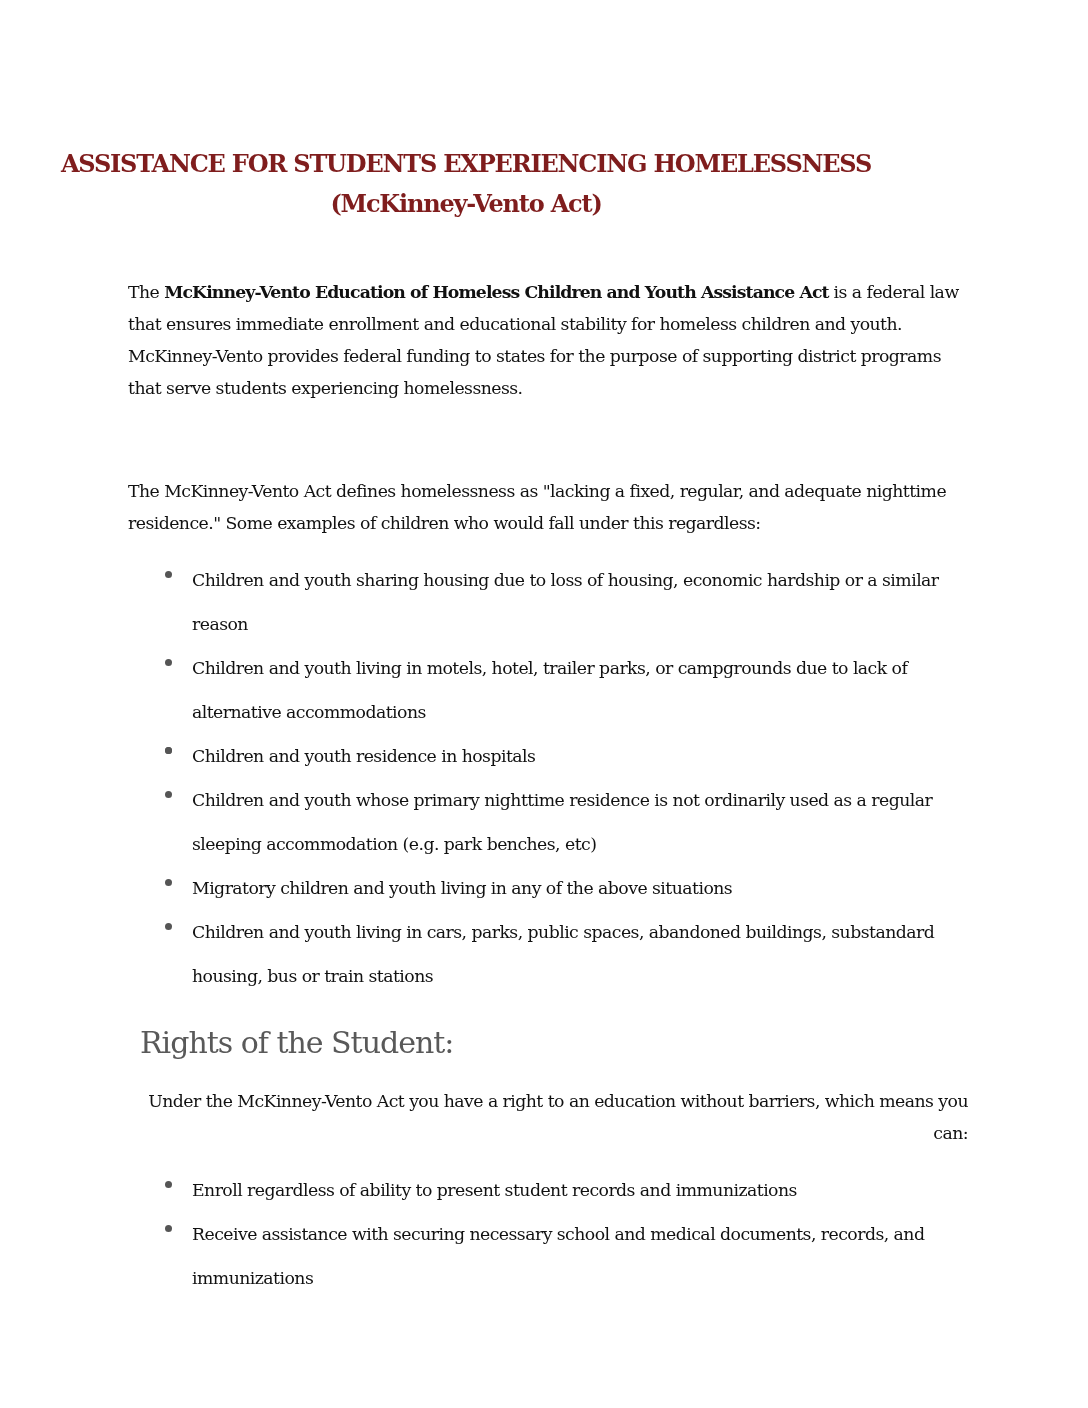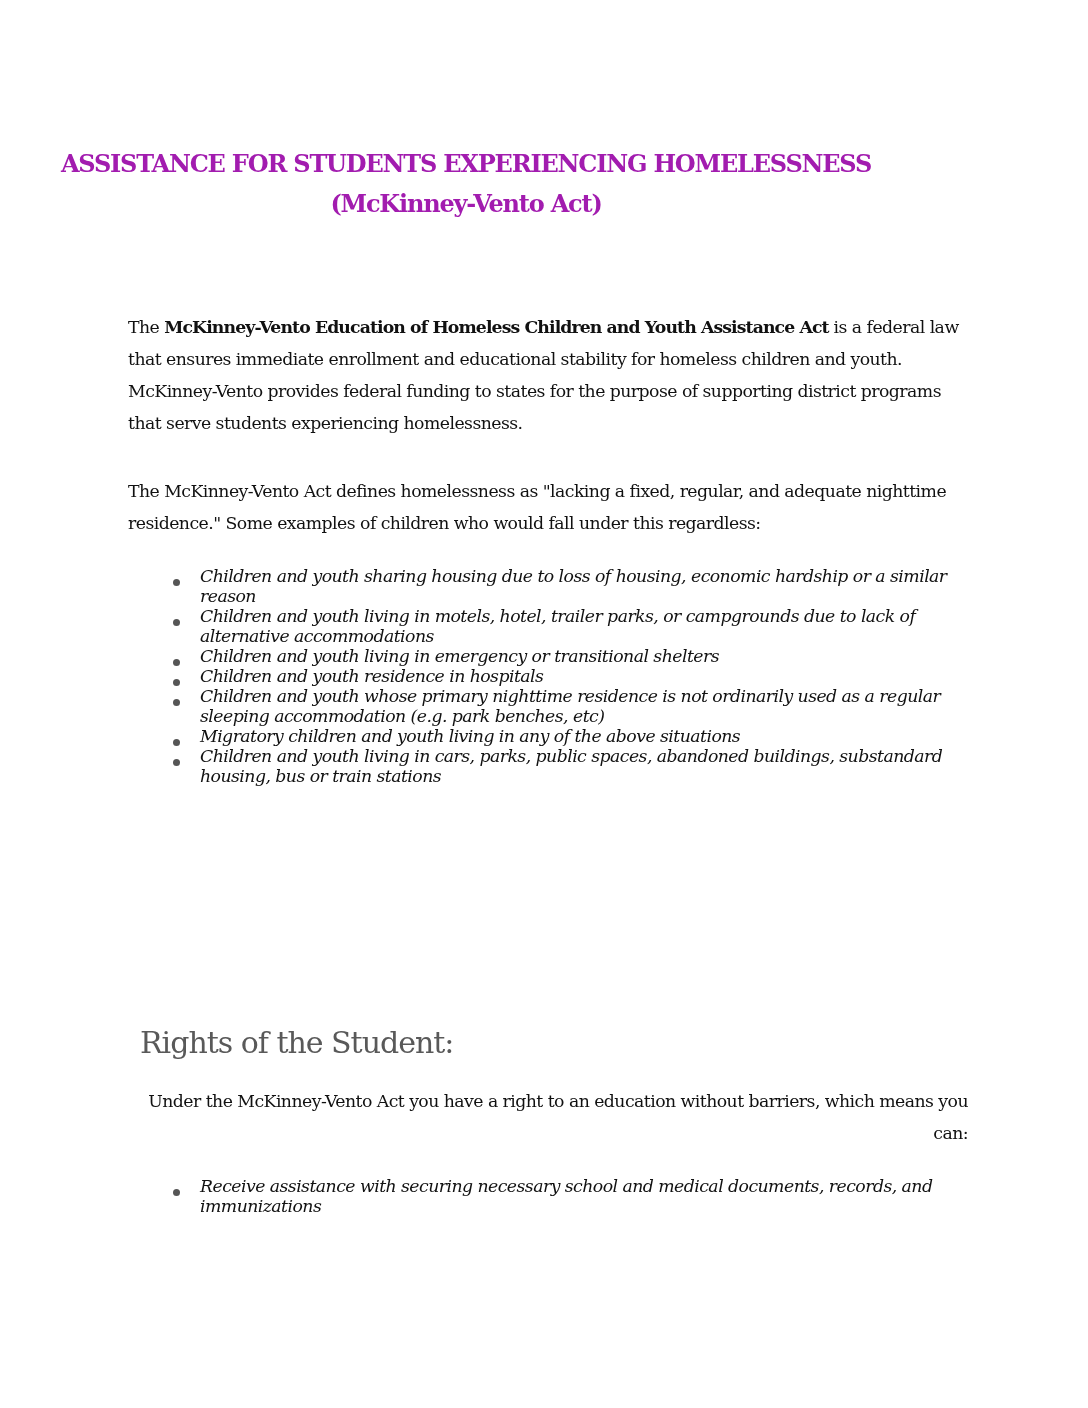--- a/index.html
+++ b/index.html
@@ -25,53 +25,52 @@
       position: absolute;
       left: 0;
       top: 128px;
       width: 932px;
       text-align: center;
       font-family: "DejaVu Serif", serif;
       font-weight: bold;
       font-size: 24px;
       line-height: 40px;
       letter-spacing: -1.2px;
-      color: #a21caf;
+      color: #7f1d1d;
     }
     .para {
       position: absolute;
       left: 128px;
       width: 840px;
       font-family: "DejaVu Serif", serif;
       font-size: 17.3px;
       line-height: 32px;
       letter-spacing: -0.55px;
       color: #111;
       margin: 0;
     }
     .para b {
       font-weight: bold;
       letter-spacing: -0.9px;
     }
-    .p1 { top: 276px; margin-top: 35px; }
+    .p1 { top: 276px; }
     .p2 { top: 475px; }
     .p3 { top: 1085px; text-align: right; }
     ul.bullets {
       position: absolute;
       left: 128px;
       width: 840px;
-      margin: 8px;
+      margin: 0;
       padding: 0;
       list-style: none;
       font-family: "DejaVu Serif", serif;
       font-size: 17.3px;
-      line-height: 20px;
+      line-height: 44px;
       letter-spacing: -0.55px;
       color: #111;
-      font-style: italic;
     }
     ul.bullets li {
       position: relative;
       padding-left: 64px;
     }
     ul.bullets li .dot {
       position: absolute;
       left: 37px;
       top: 13px;
       width: 7px;
@@ -104,28 +103,29 @@
     <div>(McKinney-Vento Act)</div>
   </h1>
 
   <p class="para p1"><span>The </span><b>McKinney-Vento Education of Homeless Children and Youth Assistance Act</b><span> is a federal law that ensures immediate enrollment and educational stability for homeless children and youth. McKinney-Vento provides federal funding to states for the purpose of supporting district programs that serve students experiencing homelessness.</span></p>
 
   <p class="para p2">The McKinney-Vento Act defines homelessness as "lacking a fixed, regular, and adequate nighttime residence." Some examples of children who would fall under this regardless:</p>
 
   <ul class="bullets b1">
     <li><span class="dot"></span><span>Children and youth sharing housing due to loss of housing, economic hardship or a similar reason</span></li>
     <li><span class="dot"></span><span>Children and youth living in motels, hotel, trailer parks, or campgrounds due to lack of alternative accommodations</span></li>
-    <li><span class="dot"></span><span>Children and youth living in emergency or transitional shelters</span></li>
+    <li><span class="dot"></span></li>
     <li><span class="dot"></span><span>Children and youth residence in hospitals</span></li>
     <li><span class="dot"></span><span>Children and youth whose primary nighttime residence is not ordinarily used as a regular sleeping accommodation (e.g. park benches, etc)</span></li>
     <li><span class="dot"></span><span>Migratory children and youth living in any of the above situations</span></li>
     <li><span class="dot"></span><span>Children and youth living in cars, parks, public spaces, abandoned buildings, substandard housing, bus or train stations</span></li>
   </ul>
 
   <h2 class="heading">Rights of the Student:</h2>
 
   <p class="para p3">Under the McKinney-Vento Act you have a right to an education without barriers, which means you can:</p>
 
   <ul class="bullets b2">
+    <li><span class="dot"></span><span>Enroll regardless of ability to present student records and immunizations</span></li>
     <li><span class="dot"></span><span>Receive assistance with securing necessary school and medical documents, records, and immunizations</span></li>
   </ul>
 
 </div>
 
 </body></html>

